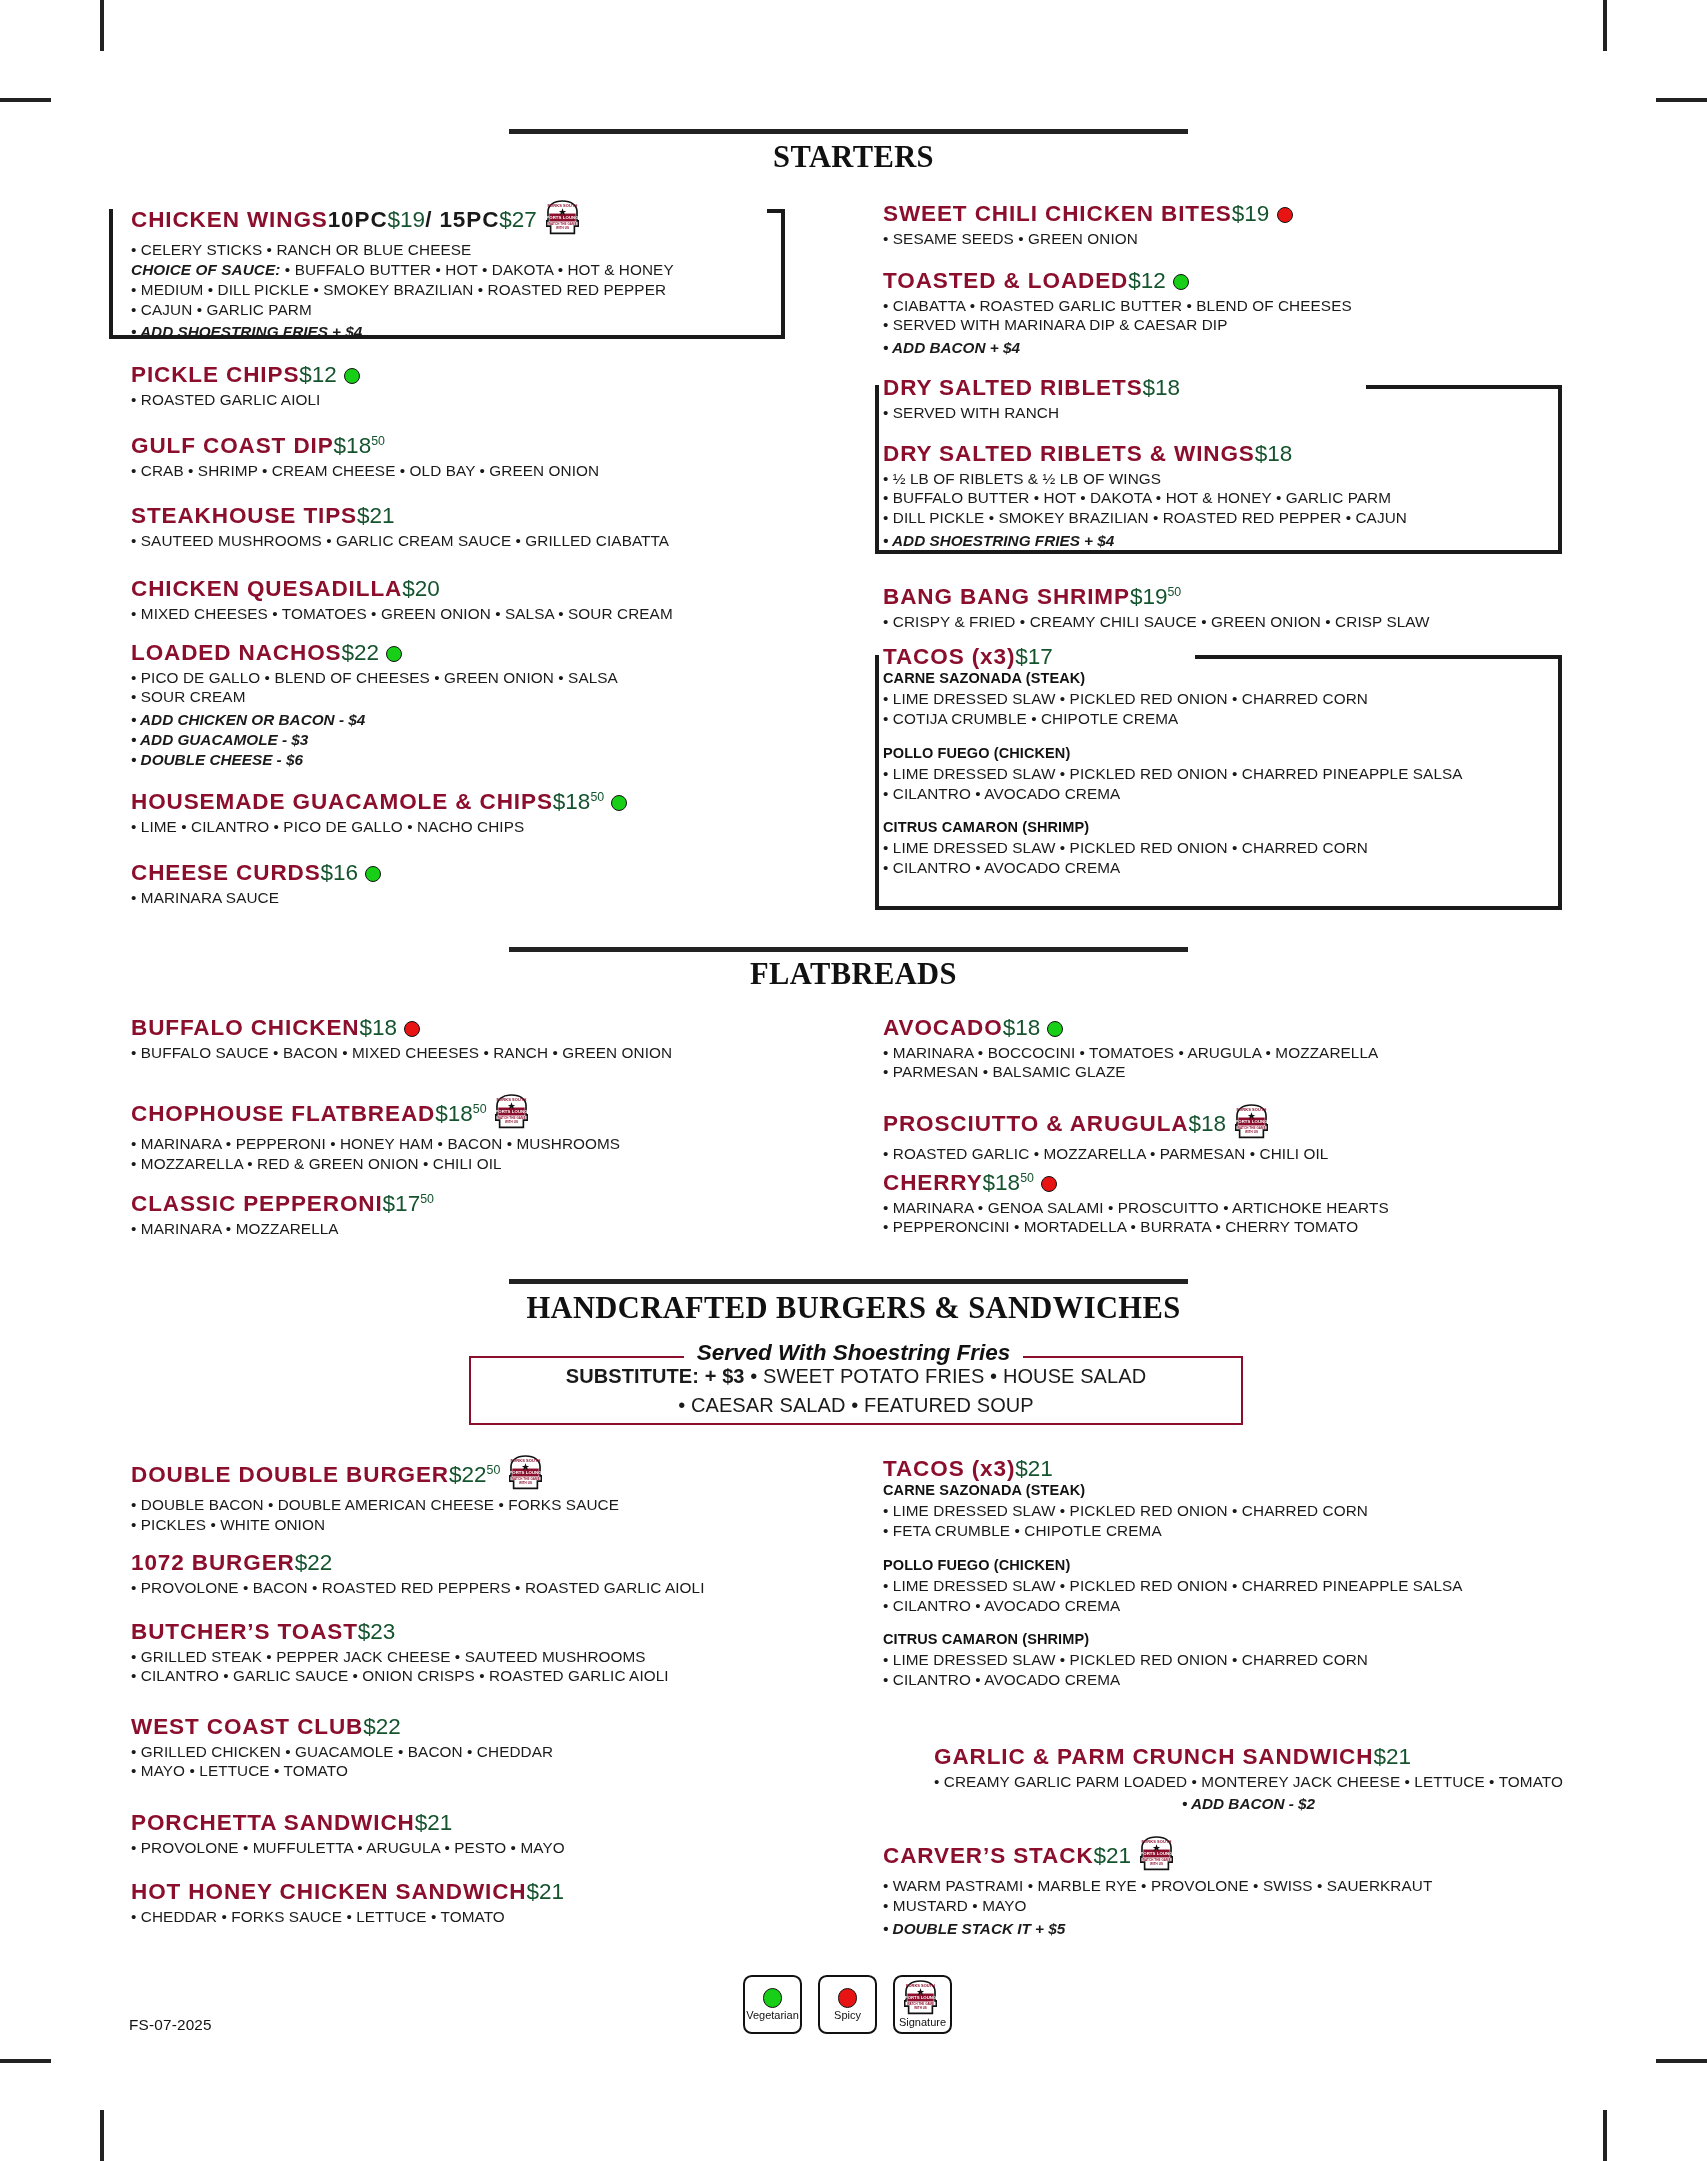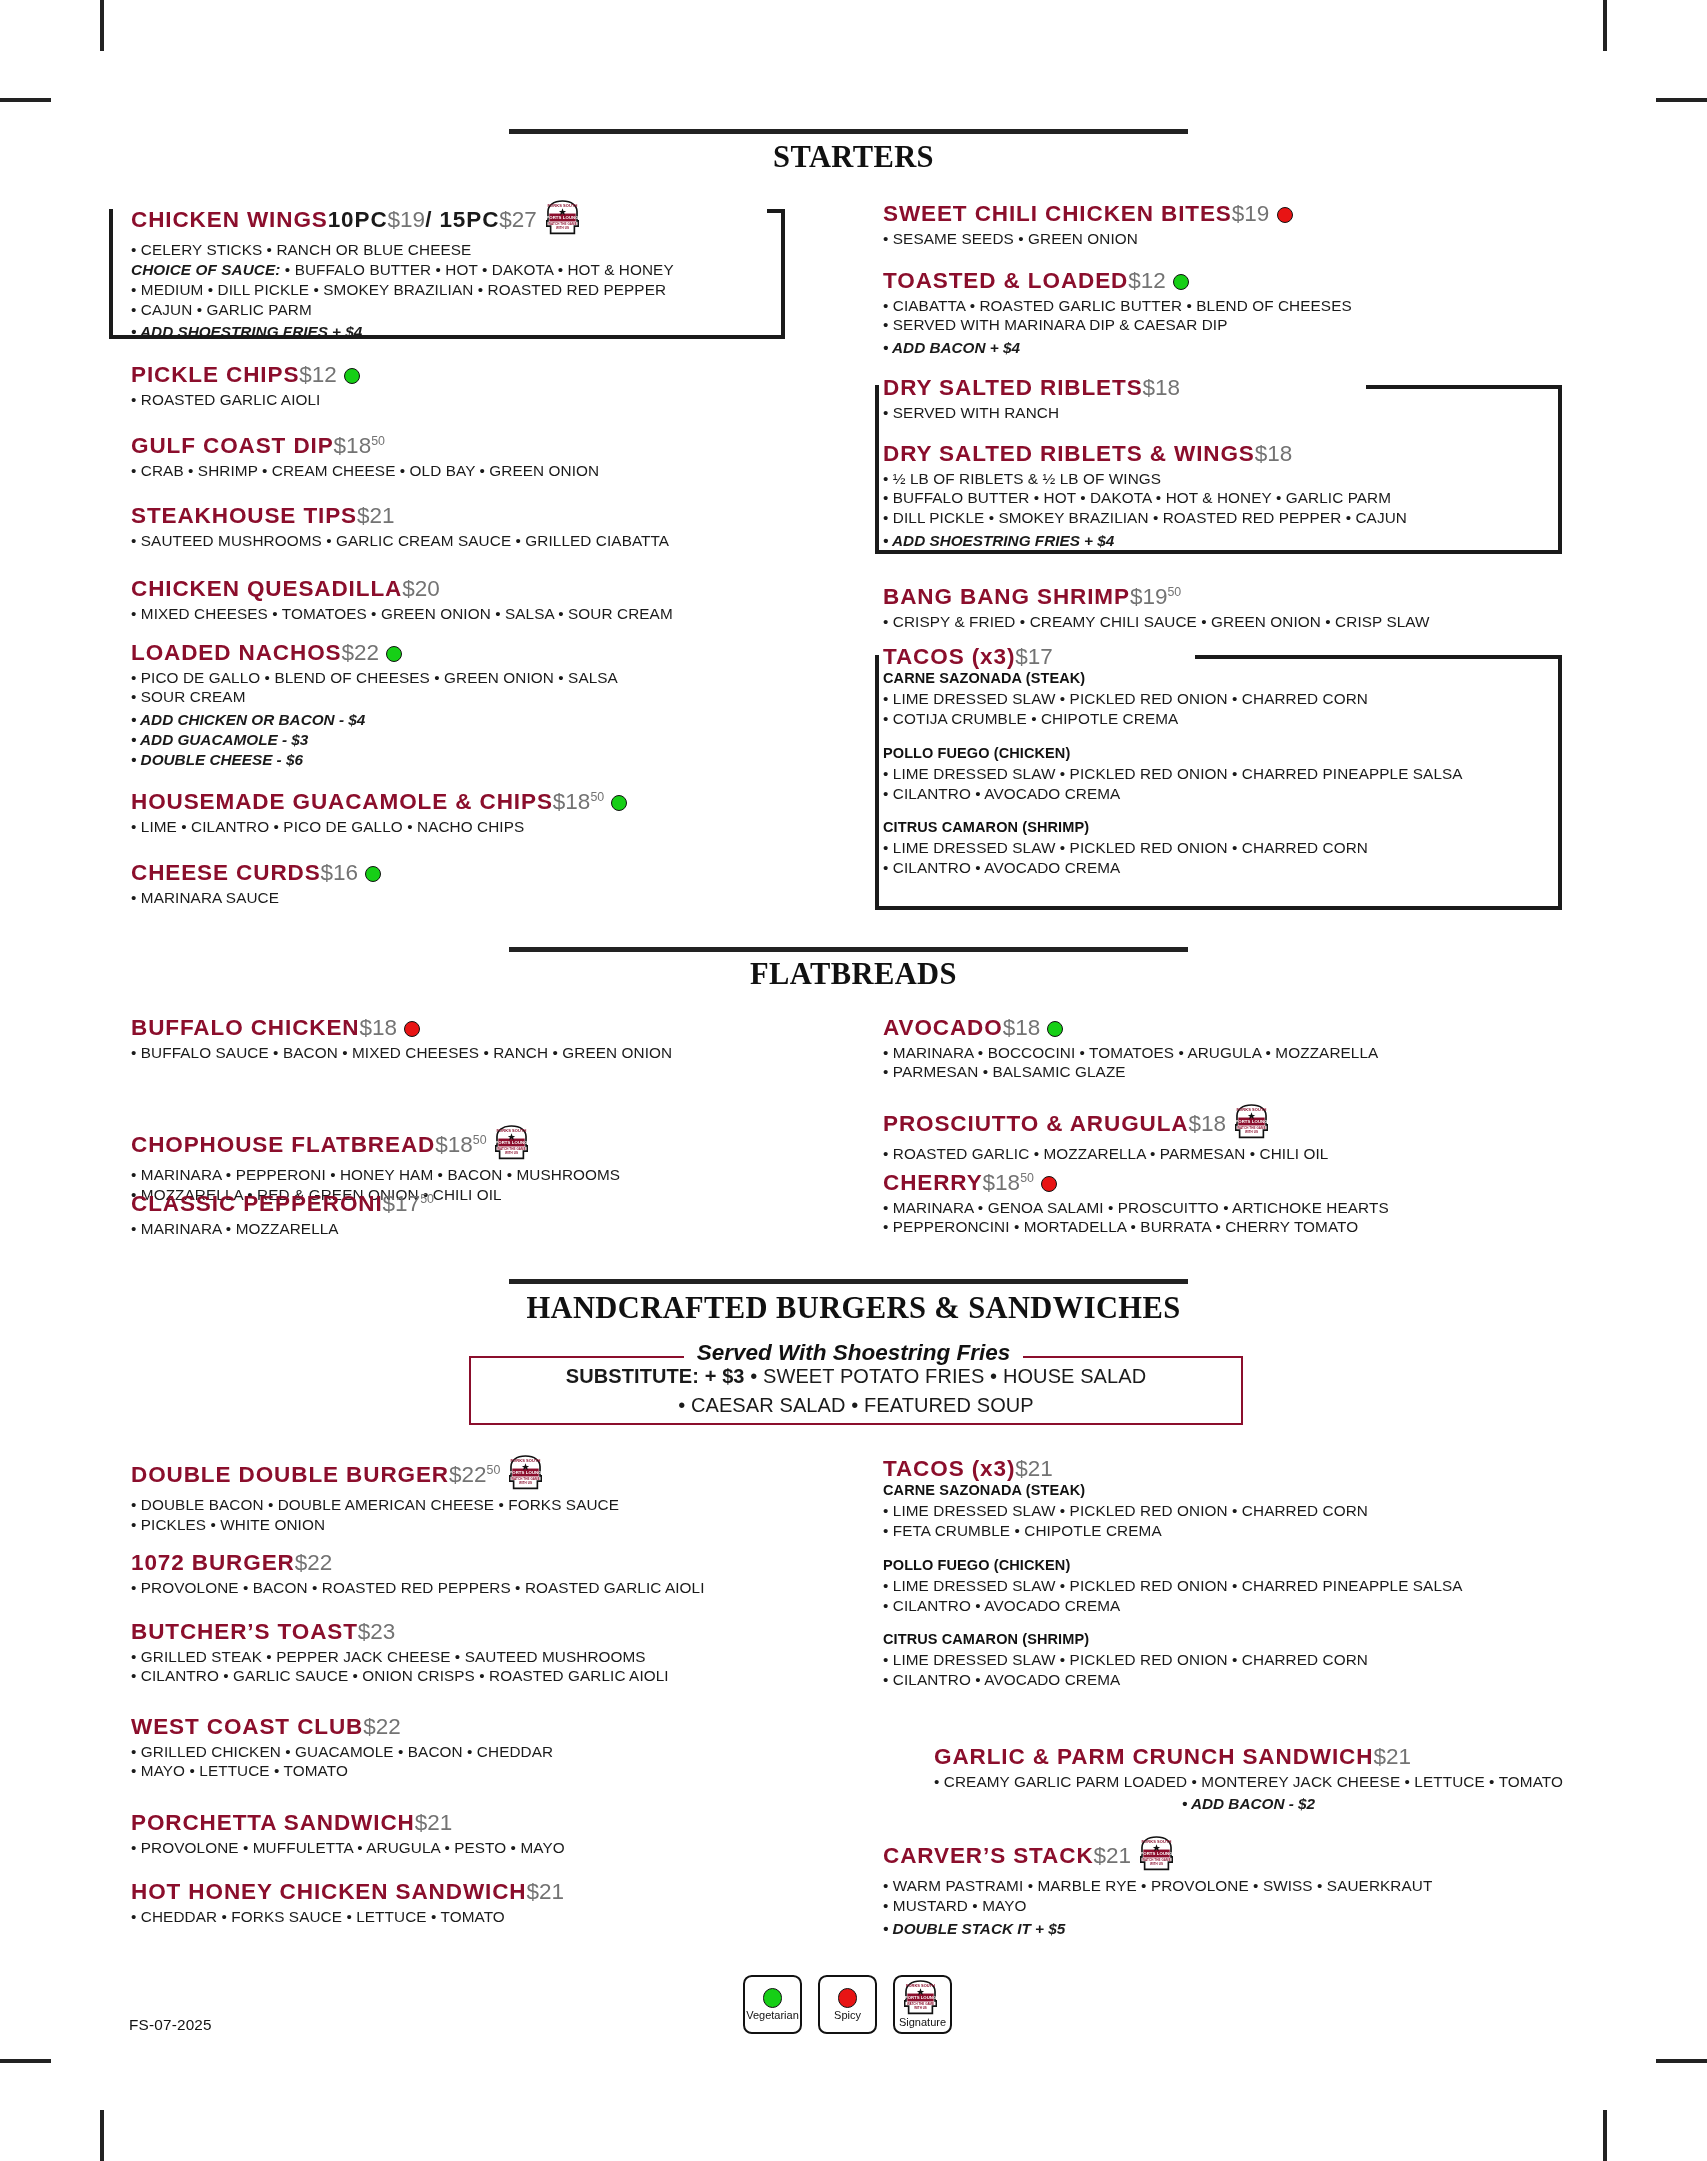--- a/index.html
+++ b/index.html
@@ -32,21 +32,21 @@
   
   .col{position:absolute;}
   .item-title{
     font-weight:bold;color:#8B0E2C;
     font-size:22.5px;letter-spacing:0.3px;
     line-height:1.05;white-space:nowrap;
     display:flex;align-items:center;gap:0;
   }
   .t-name{letter-spacing:0.9px;}
   .t-dark{color:#1a1a1a;letter-spacing:0.9px;}
-  .price{color:#737373;font-weight:normal;letter-spacing:0;font-size:22.5px;}
+  .price{color:#14532d;font-weight:normal;letter-spacing:0;font-size:22.5px;}
   .price sup{font-size:12.4px;vertical-align:super;letter-spacing:0;}
   .desc{
     font-size:15.3px;color:#1a1a1a;line-height:1.30;
     letter-spacing:0.1px;margin-top:2.9px;font-weight:400;
   }
   .desc div{white-space:nowrap;}
   .desc .addon{font-weight:bold;font-style:italic;letter-spacing:0;}
   .sub-head{font-size:14.5px;font-weight:bold;color:#111;letter-spacing:0.1px;margin-top:1.5px;}
 
   
@@ -279,21 +279,21 @@
     <div class="col" style="left: 131px; top: 1016px;">
       <div class="item-title">
         <span class="t-name">BUFFALO CHICKEN</span>
         <span class="price"> $18</span>
         <span class="dot spicy"></span>
       </div>
       <div class="desc">
         <div>• BUFFALO SAUCE • BACON • MIXED CHEESES • RANCH • GREEN ONION</div>
       </div>
     </div>
-    <div class="col" style="left: 131px; top: 1096px; margin-top: 31px;">
+    <div class="col" style="left: 131px; top: 1096px;">
       <div class="item-title">
         <span class="t-name">CHOPHOUSE FLATBREAD</span>
         <span class="price"> $18<sup>50</sup></span>
         <span class="badge">
           <svg viewBox="0 0 100 104" width="33" height="35" style="font-size:31px">
             <path d="M50 2 C22 2 6 16 6 34 L6 62 L2 62 L2 78 L14 78 L14 100 L86 100 L86 78 L98 78 L98 62 L94 62 L94 34 C94 16 78 2 50 2 Z" fill="#fff" stroke="#111" stroke-width="5"></path>
             <rect x="10" y="40" width="80" height="24" fill="#8B0E2C"></rect>
             <text x="50" y="20" text-anchor="middle" fill="#8B0E2C" font-size="12" font-weight="bold" font-family="&quot;Liberation Sans&quot;, sans-serif">FORKS SOUTH</text>
             <polygon points="50,24 53,32 61,32 55,37 57,45 50,40 43,45 45,37 39,32 47,32" fill="#111"></polygon>
             <text x="50" y="58" text-anchor="middle" fill="#fff" font-size="13" font-weight="bold" font-family="&quot;Liberation Sans&quot;, sans-serif">SPORTS LOUNGE</text>

